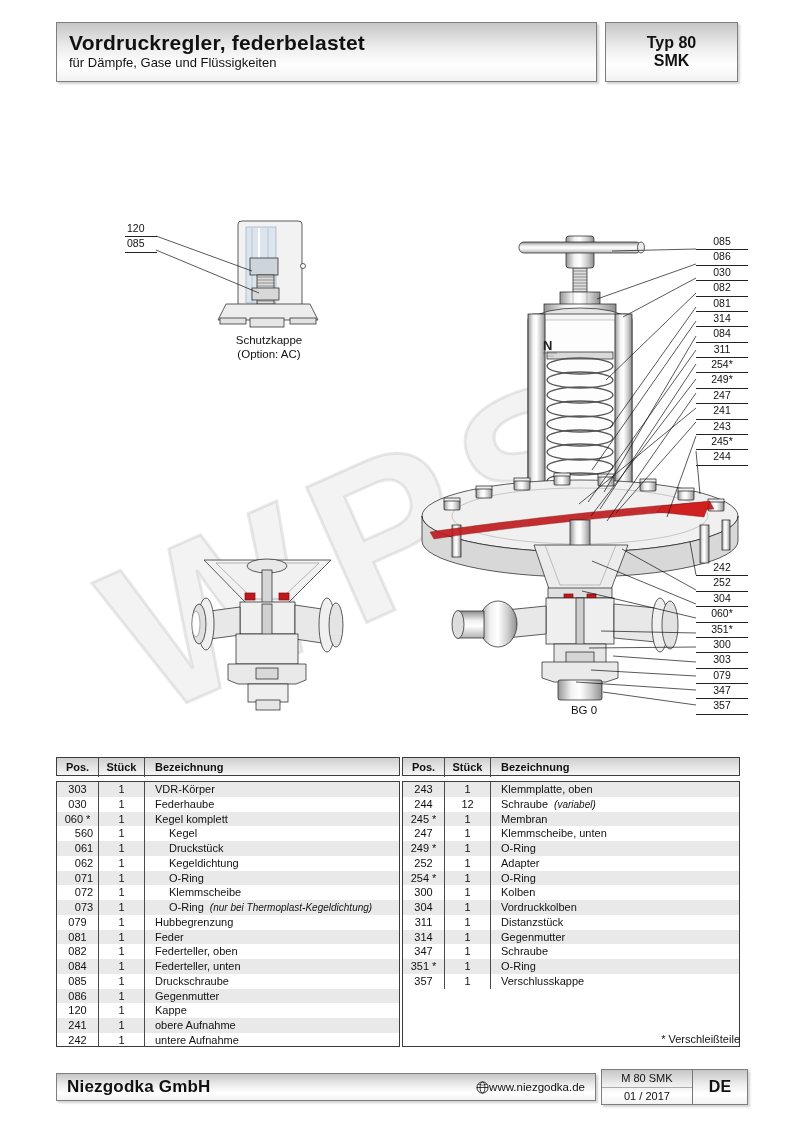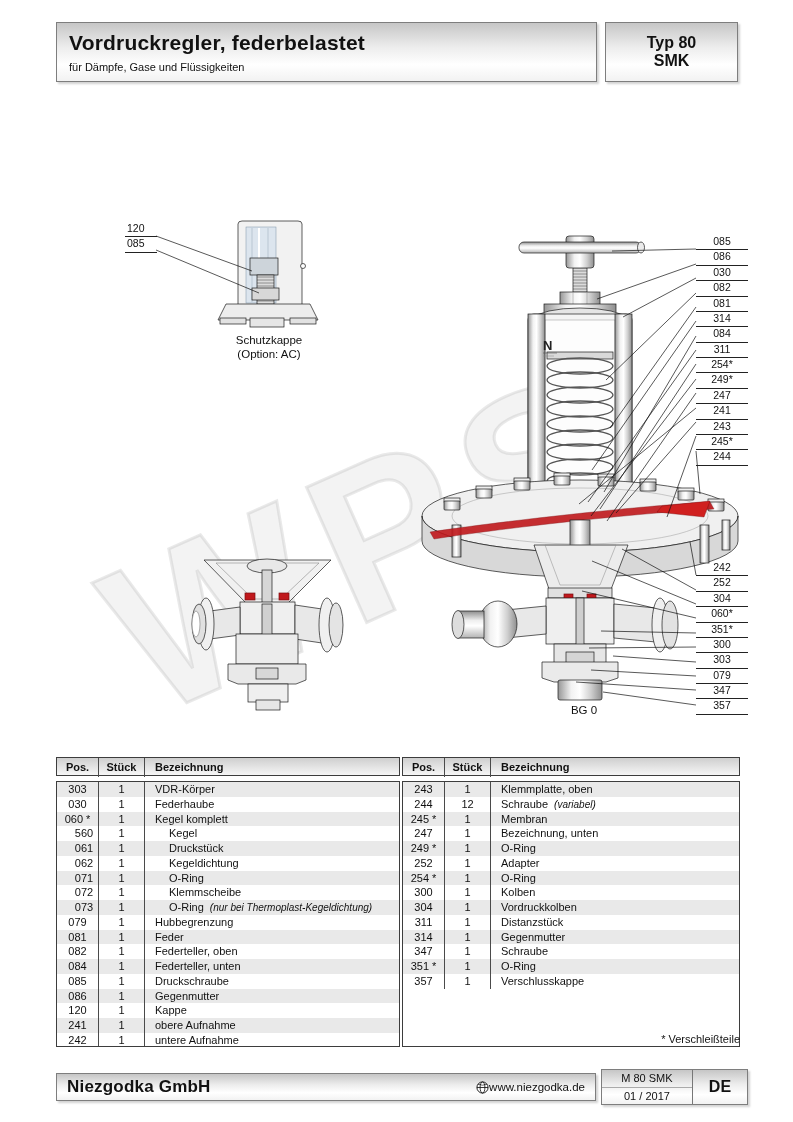--- a/index.html
+++ b/index.html
@@ -5,21 +5,21 @@
   html,body{margin:0;padding:0;background:#fff;}
   .page{position:relative;width:793px;height:1122px;background:#fff;overflow:hidden;
         font-family:"Liberation Sans",sans-serif;color:#111;}
 
   
   .hbox{position:absolute;border:1.3px solid #7e7e7e;
         background:linear-gradient(180deg,#c6c6c6 0%,#ededed 42%,#ffffff 72%,#f2f2f2 100%);
         box-shadow:1.5px 1.5px 2px rgba(0,0,0,.18);box-sizing:border-box;}
   .titlebox{left:56px;top:22px;width:541px;height:60px;padding:6px 12px;}
   .title{font-size:21px;font-weight:bold;letter-spacing:.2px;margin-top:2px;}
-  .subtitle{font-size:11px;margin-top:6px;}
+  .subtitle{font-size:13px;}
   .typebox{left:605px;top:22px;width:133px;height:60px;display:flex;flex-direction:column;
            align-items:center;justify-content:center;font-size:16px;font-weight:bold;line-height:1.12;}
 
   
   .watermark{position:absolute;left:40px;top:350px;width:660px;height:380px;z-index:0;
              display:flex;align-items:center;justify-content:center;transform:rotate(-24deg);
              font-size:215px;font-weight:bold;letter-spacing:18px;
              color:rgba(195,195,195,0.20);-webkit-text-stroke:3px rgba(175,175,175,0.28);
              pointer-events:none;user-select:none;}
 
@@ -419,21 +419,21 @@
             <span class="c name">Schraube<span class="note">(variabel)</span></span>
           </div>
           <div class="prow">
             <span class="c pos">245 *</span>
             <span class="c qty">1</span>
             <span class="c name">Membran</span>
           </div>
           <div class="prow">
             <span class="c pos">247</span>
             <span class="c qty">1</span>
-            <span class="c name">Bezeichnung, unten</span>
+            <span class="c name">Klemmscheibe, unten</span>
           </div>
           <div class="prow">
             <span class="c pos">249 *</span>
             <span class="c qty">1</span>
             <span class="c name">O-Ring</span>
           </div>
           <div class="prow">
             <span class="c pos">252</span>
             <span class="c qty">1</span>
             <span class="c name">Adapter</span>

